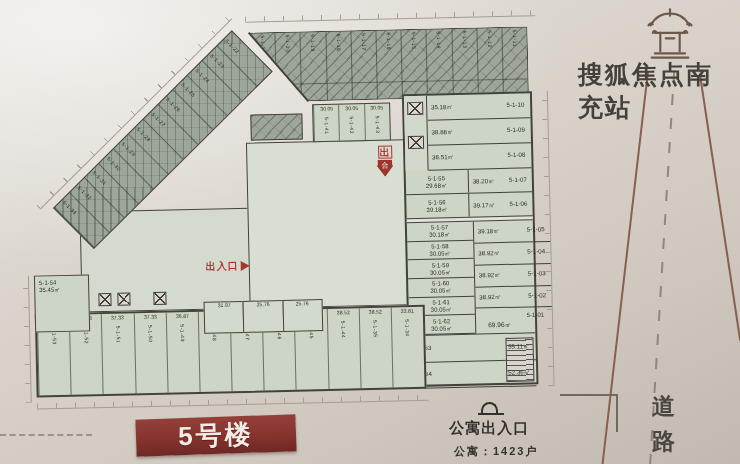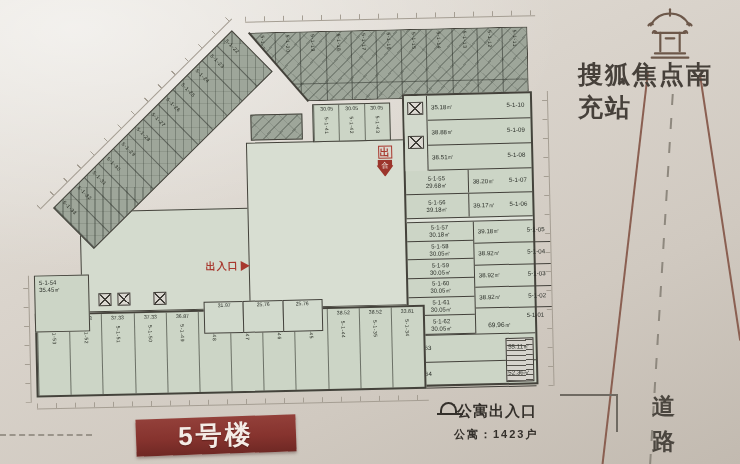--- a/index.html
+++ b/index.html
@@ -63,21 +63,21 @@
     clip-path:polygon(8% 0,92% 0,92% 34%,100% 34%,50% 100%,0 34%,8% 34%);display:flex;justify-content:center;}
   .stamp-arrow span{color:#f0e7e0;font-size:9px;transform:scale(.8);line-height:1.2;}
   
   .title{position:absolute;left:578px;top:58px;width:160px;font-size:25px;font-weight:bold;color:#46403a;letter-spacing:2px;}
   .logo{position:absolute;left:642px;top:6px;}
   .banner{position:absolute;left:136px;top:417px;width:160px;height:37px;transform:rotate(-2deg);
     background:linear-gradient(180deg,#93403a 0%,#86332e 55%,#6f2824 100%);
     display:flex;align-items:center;justify-content:center;box-shadow:0 2px 3px rgba(60,30,25,.35);}
   .banner span{color:#f4ece6;font-size:26px;font-weight:bold;letter-spacing:3px;text-shadow:0 1px 1px rgba(60,20,15,.5);}
   .legend{position:absolute;left:440px;top:402px;color:#34302b;}
-  .legend-row{display:flex;align-items:flex-start;}
+  .legend-row{display:flex;align-items:center;gap:6px;flex-direction:column;}
   .arc{width:17px;height:11px;border:2.5px solid #34302b;border-bottom:none;border-radius:9px 9px 0 0;position:relative;}
   .arc::after{content:"";position:absolute;left:-5px;bottom:-2px;width:26px;height:2.5px;background:#34302b;}
   .legend-label{font-size:15px;font-weight:bold;letter-spacing:1px;}
   .legend-total{margin:6px 0 0 14px;font-size:11px;font-weight:bold;letter-spacing:2px;}
   
   .roadline{position:absolute;width:2px;background:#8a5f51;}
   .roaddash{position:absolute;width:2px;background:repeating-linear-gradient(180deg,#8e887e 0 11px,transparent 11px 24px);}
   .road-label{position:absolute;left:652px;top:391px;display:flex;flex-direction:column;gap:4px;
     color:#4b463f;font-size:23px;font-weight:bold;}
   .bracket{position:absolute;border-color:#6f6a62;border-style:solid;}

